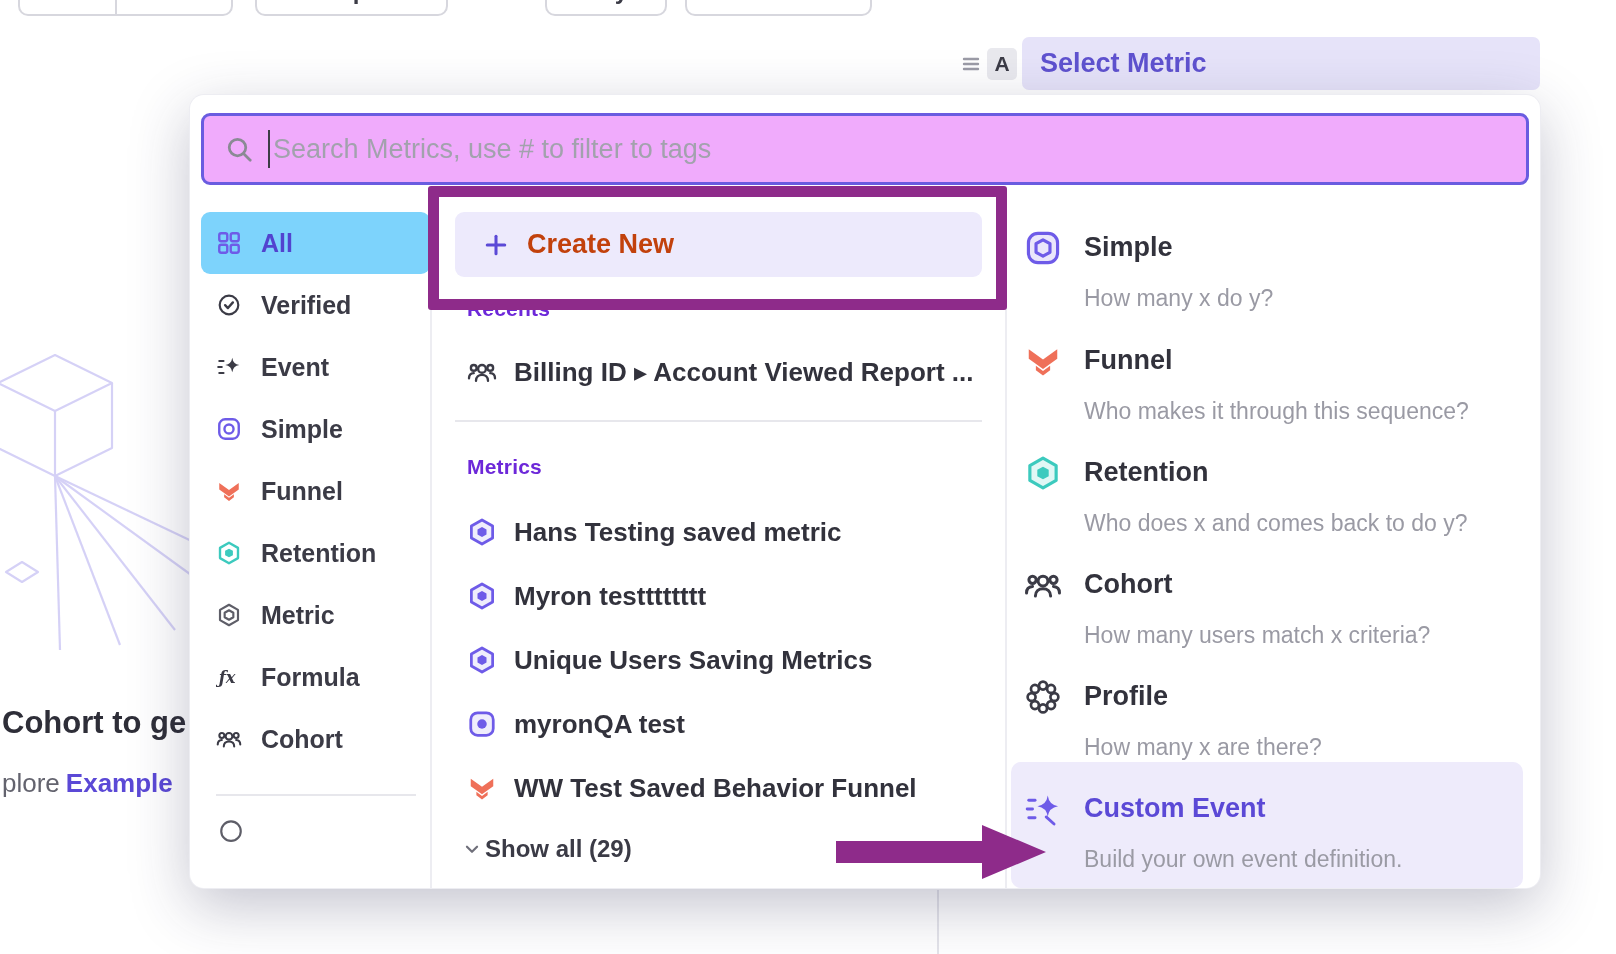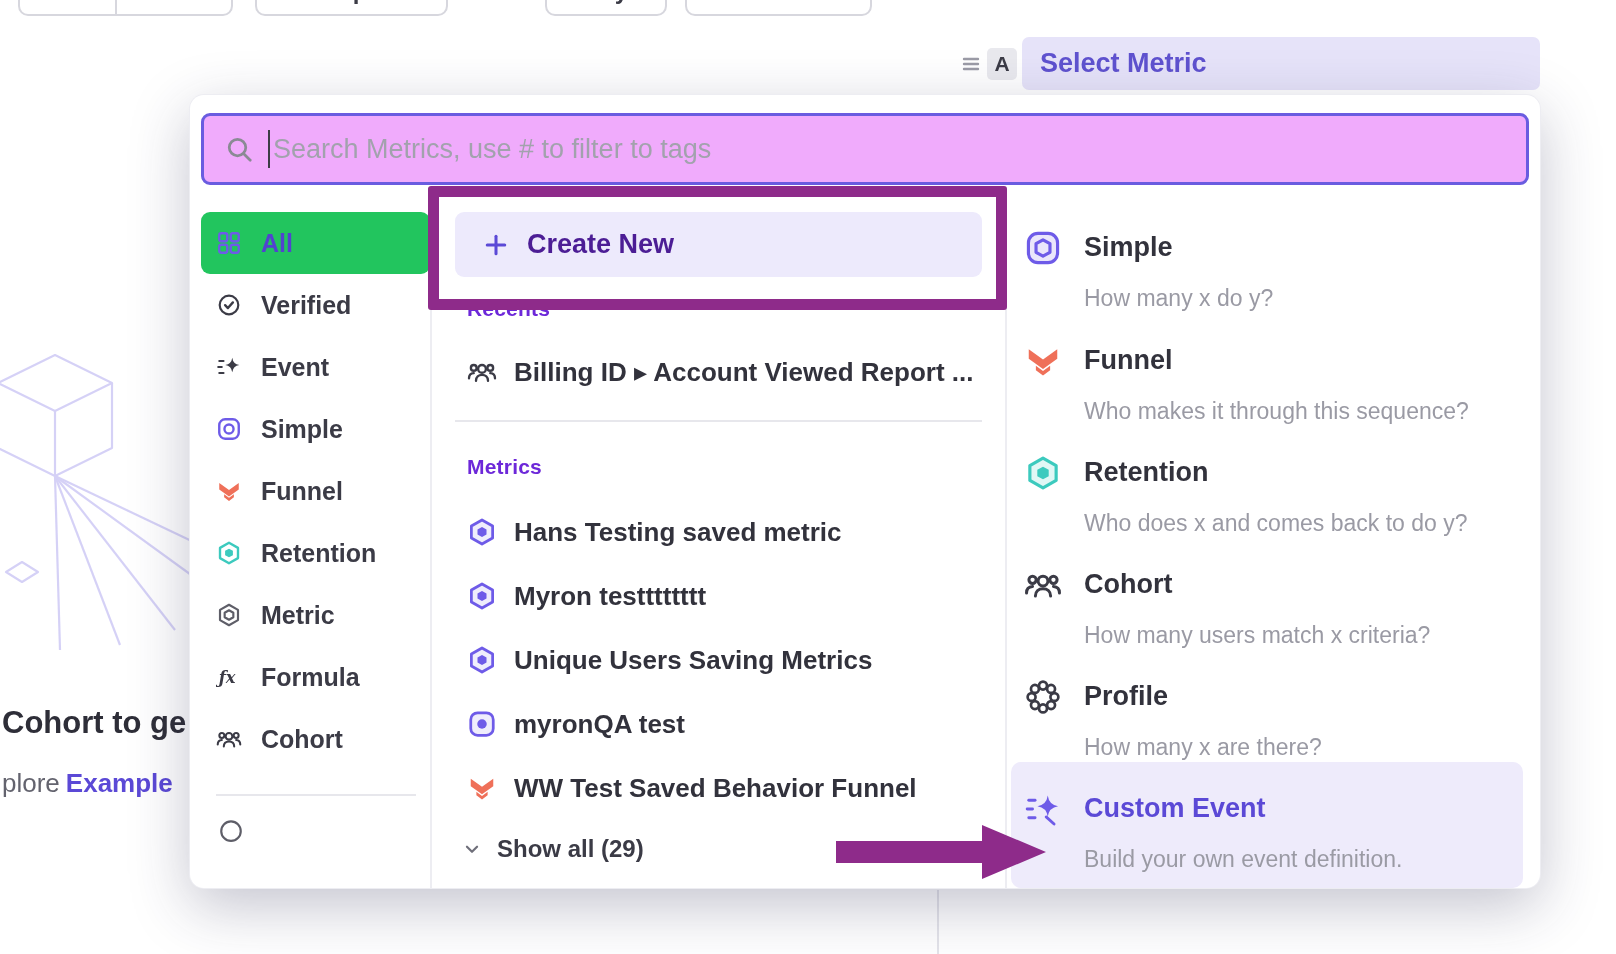--- a/index.html
+++ b/index.html
@@ -36,31 +36,31 @@
   .caret{width:2px;height:38px;background:#3c3c46;margin-left:14px}
   .search-input{flex:1;border:none;outline:none;background:transparent;font-family:inherit;font-size:27px;color:#3b3b46;padding-left:3px;height:60px}
   .search-input::placeholder{color:#a2a2ad}
 
   .vdiv{position:absolute;top:112px;bottom:0;width:2px;background:#ededf2}
   .vdiv.one{left:240px}
   .vdiv.two{left:815px}
 
   .sidebar{position:absolute;left:11px;top:117px;width:229px}
   .side-item{height:62px;display:flex;align-items:center;gap:19px;padding-left:15px;border-radius:9px;font-size:25px;font-weight:600;color:#3b3b46;cursor:pointer}
-  .side-item.active{background:#22c55e;color:#5243cf}
+  .side-item.active{background:#7dd3fc;color:#5243cf}
   .side-divider{height:2px;background:#e7e7ec;margin:24px 0 0 15px;width:200px}
   .side-cut{margin:20px 0 0 17px}
 
-  .create-new{position:absolute;left:265px;top:117px;width:527px;height:65px;background:#edeafc;border-radius:9px;display:flex;align-items:center;gap:17px;padding-left:27px;font-size:27px;font-weight:700;color:#4c1d95;cursor:pointer}
+  .create-new{position:absolute;left:265px;top:117px;width:527px;height:65px;background:#edeafc;border-radius:9px;display:flex;align-items:center;gap:17px;padding-left:27px;font-size:27px;font-weight:700;color:#c2410c;cursor:pointer}
   .sec-h{position:absolute;left:277px;font-size:21px;font-weight:700;color:#6d28d9;letter-spacing:.2px}
   .recents-h{top:202px}
   .metrics-h{top:360px}
   .mid-row{position:absolute;left:277px;height:40px;display:flex;align-items:center;gap:17px;font-size:26px;font-weight:700;color:#32323c;white-space:nowrap;cursor:pointer}
   .mid-divider{position:absolute;left:265px;top:325px;width:527px;height:2px;background:#e7e7ec}
-  .show-all{position:absolute;left:271px;top:740px;display:flex;align-items:center;gap:14px;font-size:24px;font-weight:700;color:#3b3b46;cursor:pointer}
+  .show-all{position:absolute;left:271px;top:740px;display:flex;align-items:center;gap:2px;font-size:24px;font-weight:700;color:#3b3b46;cursor:pointer}
 
   .type-highlight{position:absolute;left:821px;top:667px;width:512px;height:126px;background:#eeebfb;border-radius:10px}
   .type-item{position:absolute;left:834px;width:502px;display:flex;gap:22px;align-items:flex-start;cursor:pointer}
   .type-title{font-size:27px;font-weight:700;color:#32323c;line-height:36px}
   .type-desc{font-size:23px;color:#9a9aa4;margin-top:20px}
   .type-item.active .type-title{color:#5b49d6}
 
   
   .anno-rect{position:absolute;left:428px;top:186px;width:579px;height:124px;border:11px solid #8e2b8a;border-radius:3px;z-index:60;pointer-events:none}
   .anno-arrow{position:absolute;left:836px;top:823px;z-index:60;pointer-events:none}

